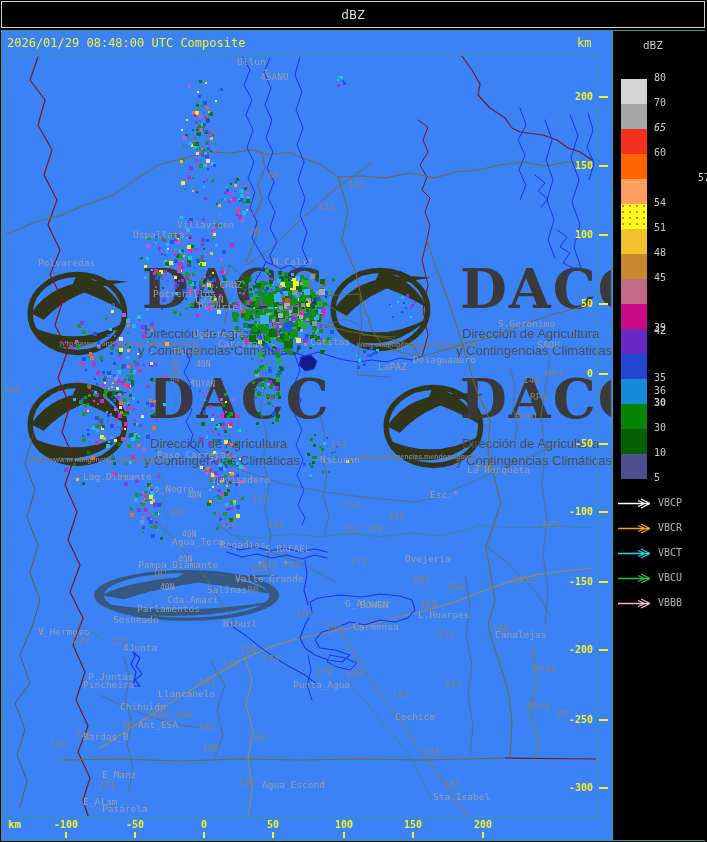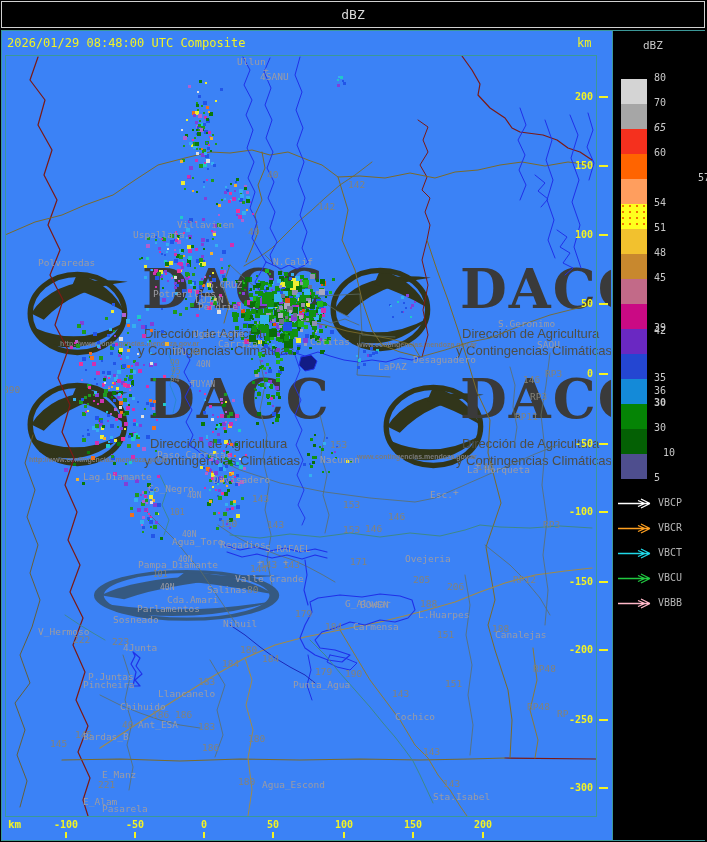--- a/index.html
+++ b/index.html
@@ -1791,21 +1791,21 @@
         <div class="blab" style="top: 166px;">54</div>
         <div class="blab" style="top: 191px;">51</div>
         <div class="blab" style="top: 216px;">48</div>
         <div class="blab" style="top: 241px;">45</div>
         <div class="blab" style="top: 266px; margin-top: 28px;">42</div>
         <div class="blab" style="top: 291px;">39</div>
         <div class="blab" style="top: 316px; margin-top: 38px;">36</div>
         <div class="blab" style="top: 341px;">35</div>
         <div class="blab" style="top: 366px; font-weight: bold;">30</div>
         <div class="blab" style="top: 391px;">30</div>
-        <div class="blab" style="top: 416px; text-align: center;">10</div>
+        <div class="blab" style="top: 416px;">10</div>
         <div class="blab" style="top: 441px;">5</div>
       </div>
     <div id="legend-arrows">
         <div class="arrow-row" style="top: 465px;">
           <svg width="38" height="13">
             <path d="M1,6.5 H33 M33,6.5 L24,2 M33,6.5 L24,11 M28,6.5 L21,3.5 M28,6.5 L21,9.5" stroke="#ffffff" stroke-width="1.3" fill="none"></path>
           </svg>
           <span class="alab">VBCP</span>
         </div>
         <div class="arrow-row" style="top: 490px;">

